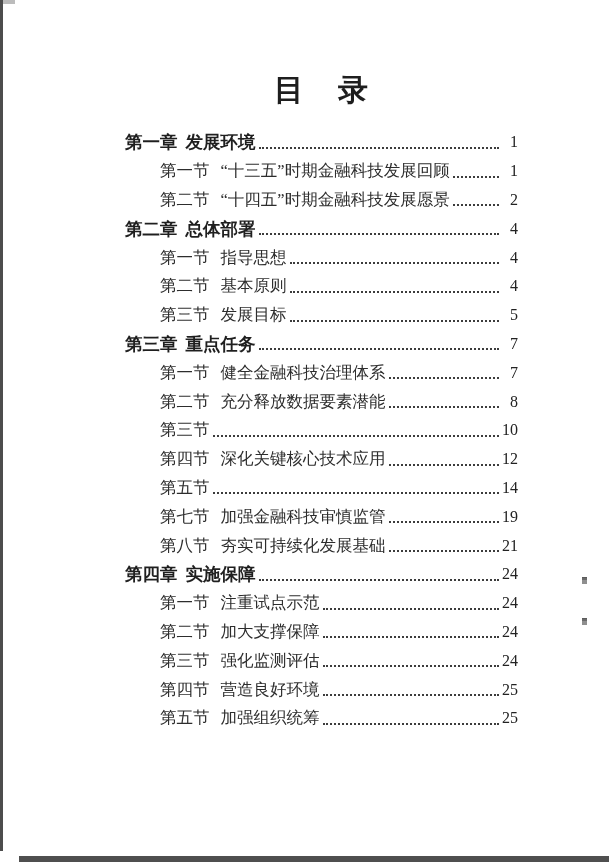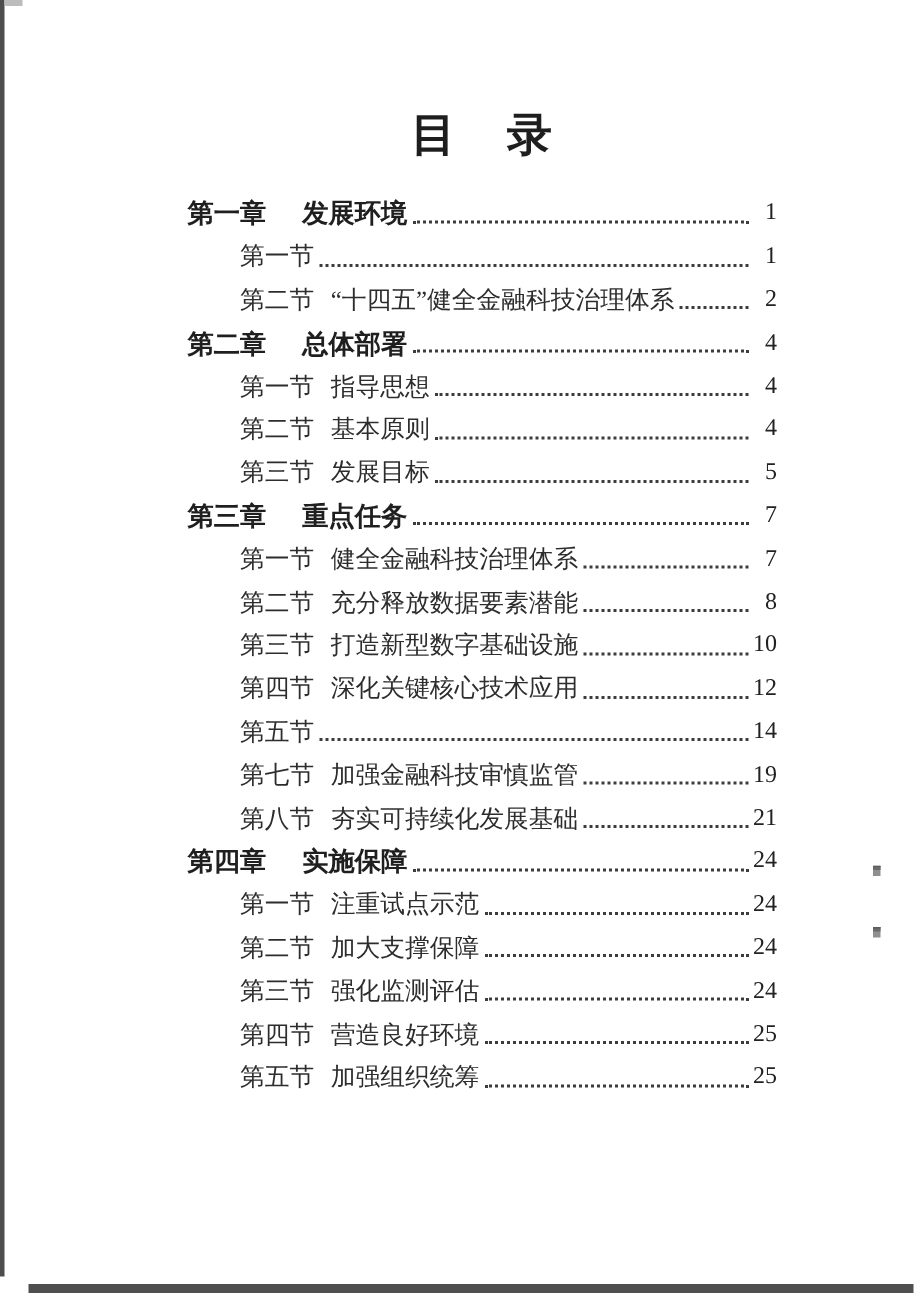--- a/index.html
+++ b/index.html
@@ -72,21 +72,21 @@
     justify-content: space-between;
   }
   .toc-line .num { flex: none; }
   .toc-line .ttl { flex: none; }
   .toc-line.chapter {
     font-family: "Liberation Sans", sans-serif;
     font-weight: 700;
     font-size: 17.5px;
     color: #1f1f1f;
   }
-  .toc-line.chapter .ttl { margin-left: 24px; }
+  .toc-line.chapter .ttl { margin-left: 8px; }
   .toc-line.section {
     padding-left: 35px;
     font-family: "Liberation Serif", serif;
     font-size: 16.5px;
     color: #2d2d2d;
   }
   .toc-line.section .ttl { margin-left: 11px; }
   .leader {
     flex: 1 1 auto;
     min-width: 8px;
@@ -117,26 +117,27 @@
 
 <div class="toc" id="toc">
     <div class="toc-line chapter">
     <span class="num">第一章</span>
     <span class="ttl">发展环境</span>
     <span class="leader"></span>
     <span class="pg">1</span>
   </div>
     <div class="toc-line section">
     <span class="num">第一节</span>
+    <span class="ttl">“十三五”时期金融科技发展回顾</span>
     <span class="leader"></span>
     <span class="pg">1</span>
   </div>
     <div class="toc-line section">
     <span class="num">第二节</span>
-    <span class="ttl">“十四五”健全金融科技治理体系</span>
+    <span class="ttl">“十四五”时期金融科技发展愿景</span>
     <span class="leader"></span>
     <span class="pg">2</span>
   </div>
     <div class="toc-line chapter">
     <span class="num">第二章</span>
     <span class="ttl">总体部署</span>
     <span class="leader"></span>
     <span class="pg">4</span>
   </div>
     <div class="toc-line section">
@@ -170,21 +171,20 @@
     <span class="pg">7</span>
   </div>
     <div class="toc-line section">
     <span class="num">第二节</span>
     <span class="ttl">充分释放数据要素潜能</span>
     <span class="leader"></span>
     <span class="pg">8</span>
   </div>
     <div class="toc-line section">
     <span class="num">第三节</span>
-    <span class="ttl">打造新型数字基础设施</span>
     <span class="leader"></span>
     <span class="pg">10</span>
   </div>
     <div class="toc-line section">
     <span class="num">第四节</span>
     <span class="ttl">深化关键核心技术应用</span>
     <span class="leader"></span>
     <span class="pg">12</span>
   </div>
     <div class="toc-line section">

